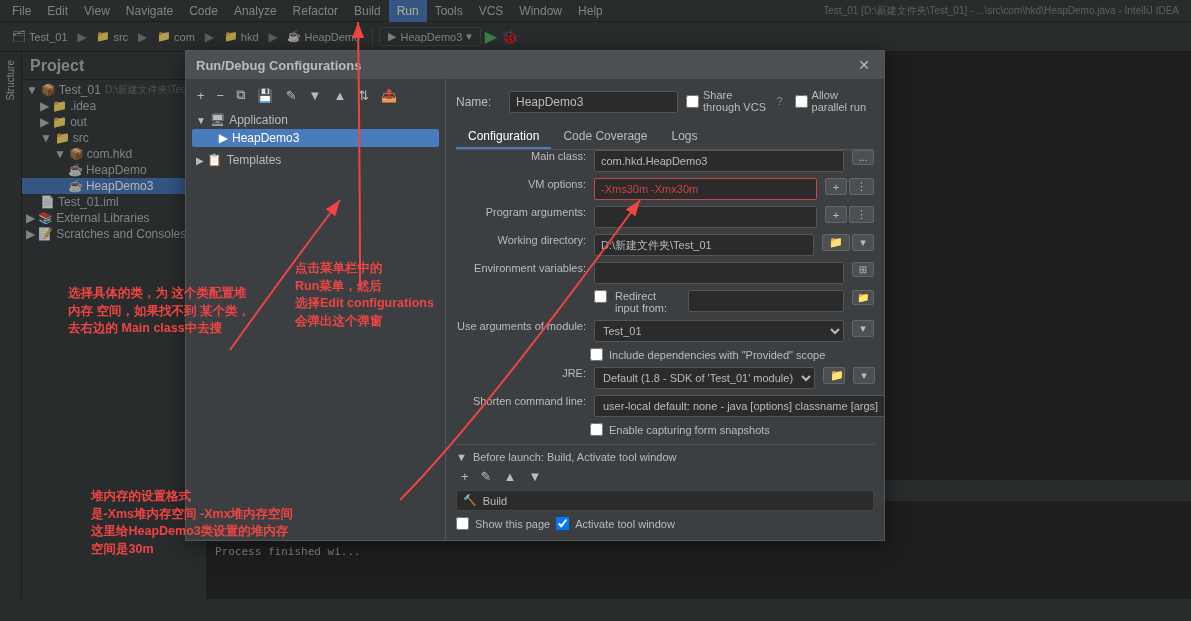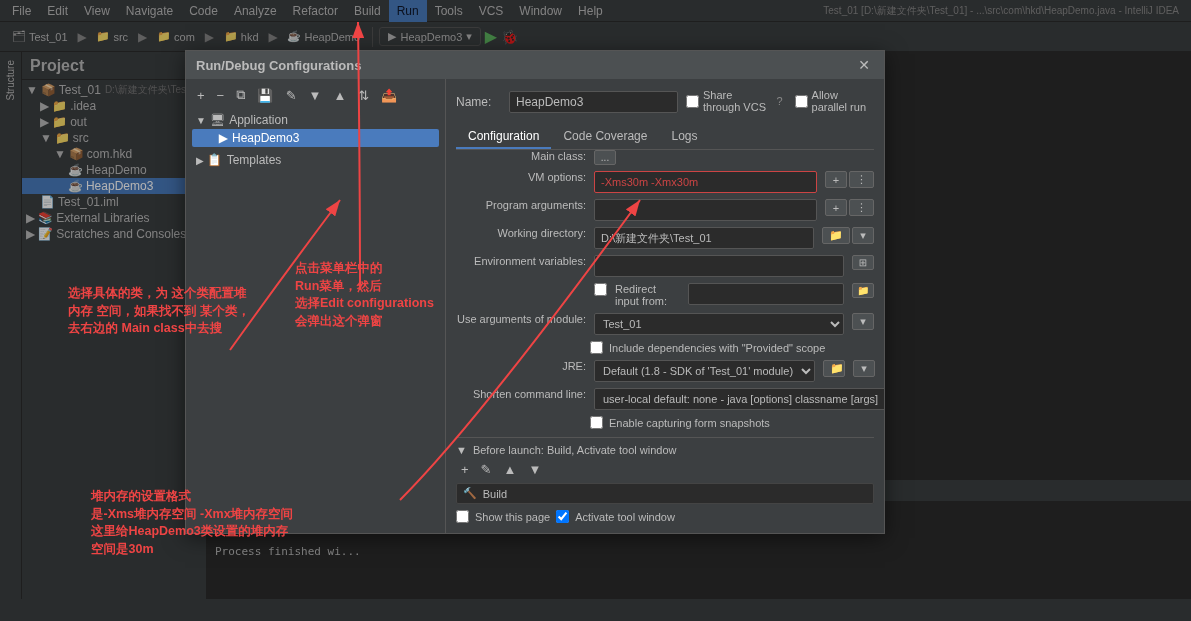--- a/index.html
+++ b/index.html
@@ -2,21 +2,21 @@
 <html><head>
   <meta charset="utf-8">
   <style>
     * { box-sizing: border-box; margin: 0; padding: 0; }
     body { font-family: 'Segoe UI', Arial, sans-serif; font-size: 12px; background: #3c3f41; color: #bbbbbb; overflow: hidden; width: 1191px; height: 621px; position: relative; }
 
     
     .menu-bar { background: #3c3f41; height: 22px; display: flex; align-items: center; padding: 0 4px; border-bottom: 1px solid #2b2b2b; }
     .menu-bar span { color: #bbbbbb; padding: 0 8px; font-size: 12px; cursor: pointer; line-height: 22px; }
     .menu-bar .run-menu { color: #bbbbbb; background: none; }
-    .menu-bar .run-menu.active { background: #4a7bbd; color: #0f172a; }
+    .menu-bar .run-menu.active { background: #4a7bbd; color: #fef9c3; }
 
     
     .toolbar { background: #3c3f41; height: 30px; display: flex; align-items: center; padding: 0 6px; border-bottom: 1px solid #2b2b2b; gap: 4px; }
     .toolbar-item { color: #bbbbbb; font-size: 11px; padding: 2px 6px; cursor: pointer; display: flex; align-items: center; gap: 3px; }
     .toolbar-separator { width: 1px; height: 20px; background: #555; margin: 0 2px; }
     .run-config-btn { background: #3c3f41; border: 1px solid #555; border-radius: 3px; color: #bbbbbb; font-size: 11px; padding: 2px 8px; cursor: pointer; display: flex; align-items: center; gap: 4px; }
     .run-btn { color: #5fb760; font-size: 16px; cursor: pointer; }
     .debug-btn { color: #6897bb; font-size: 14px; cursor: pointer; }
 
     
@@ -289,20 +289,21 @@
       </div>
 
       <div class="form-tabs">
         <div class="form-tab active">Configuration</div>
         <div class="form-tab">Code Coverage</div>
         <div class="form-tab">Logs</div>
       </div>
 
       <div class="form-row">
         <span class="form-label">Main class:</span>
+        <input class="form-input" type="text" style="flex: 1 1 0%;" value="com.hkd.HeapDemo3">
         <button class="browse-btn">...</button>
       </div>
 
       <div class="form-row">
         <span class="form-label">VM options:</span>
         <input class="form-input highlight" type="text" style="flex: 1 1 0%;" value="-Xms30m -Xmx30m">
         <div class="form-btn-right">
           <button class="form-btn">+</button>
           <button class="form-btn">⋮</button>
         </div>

